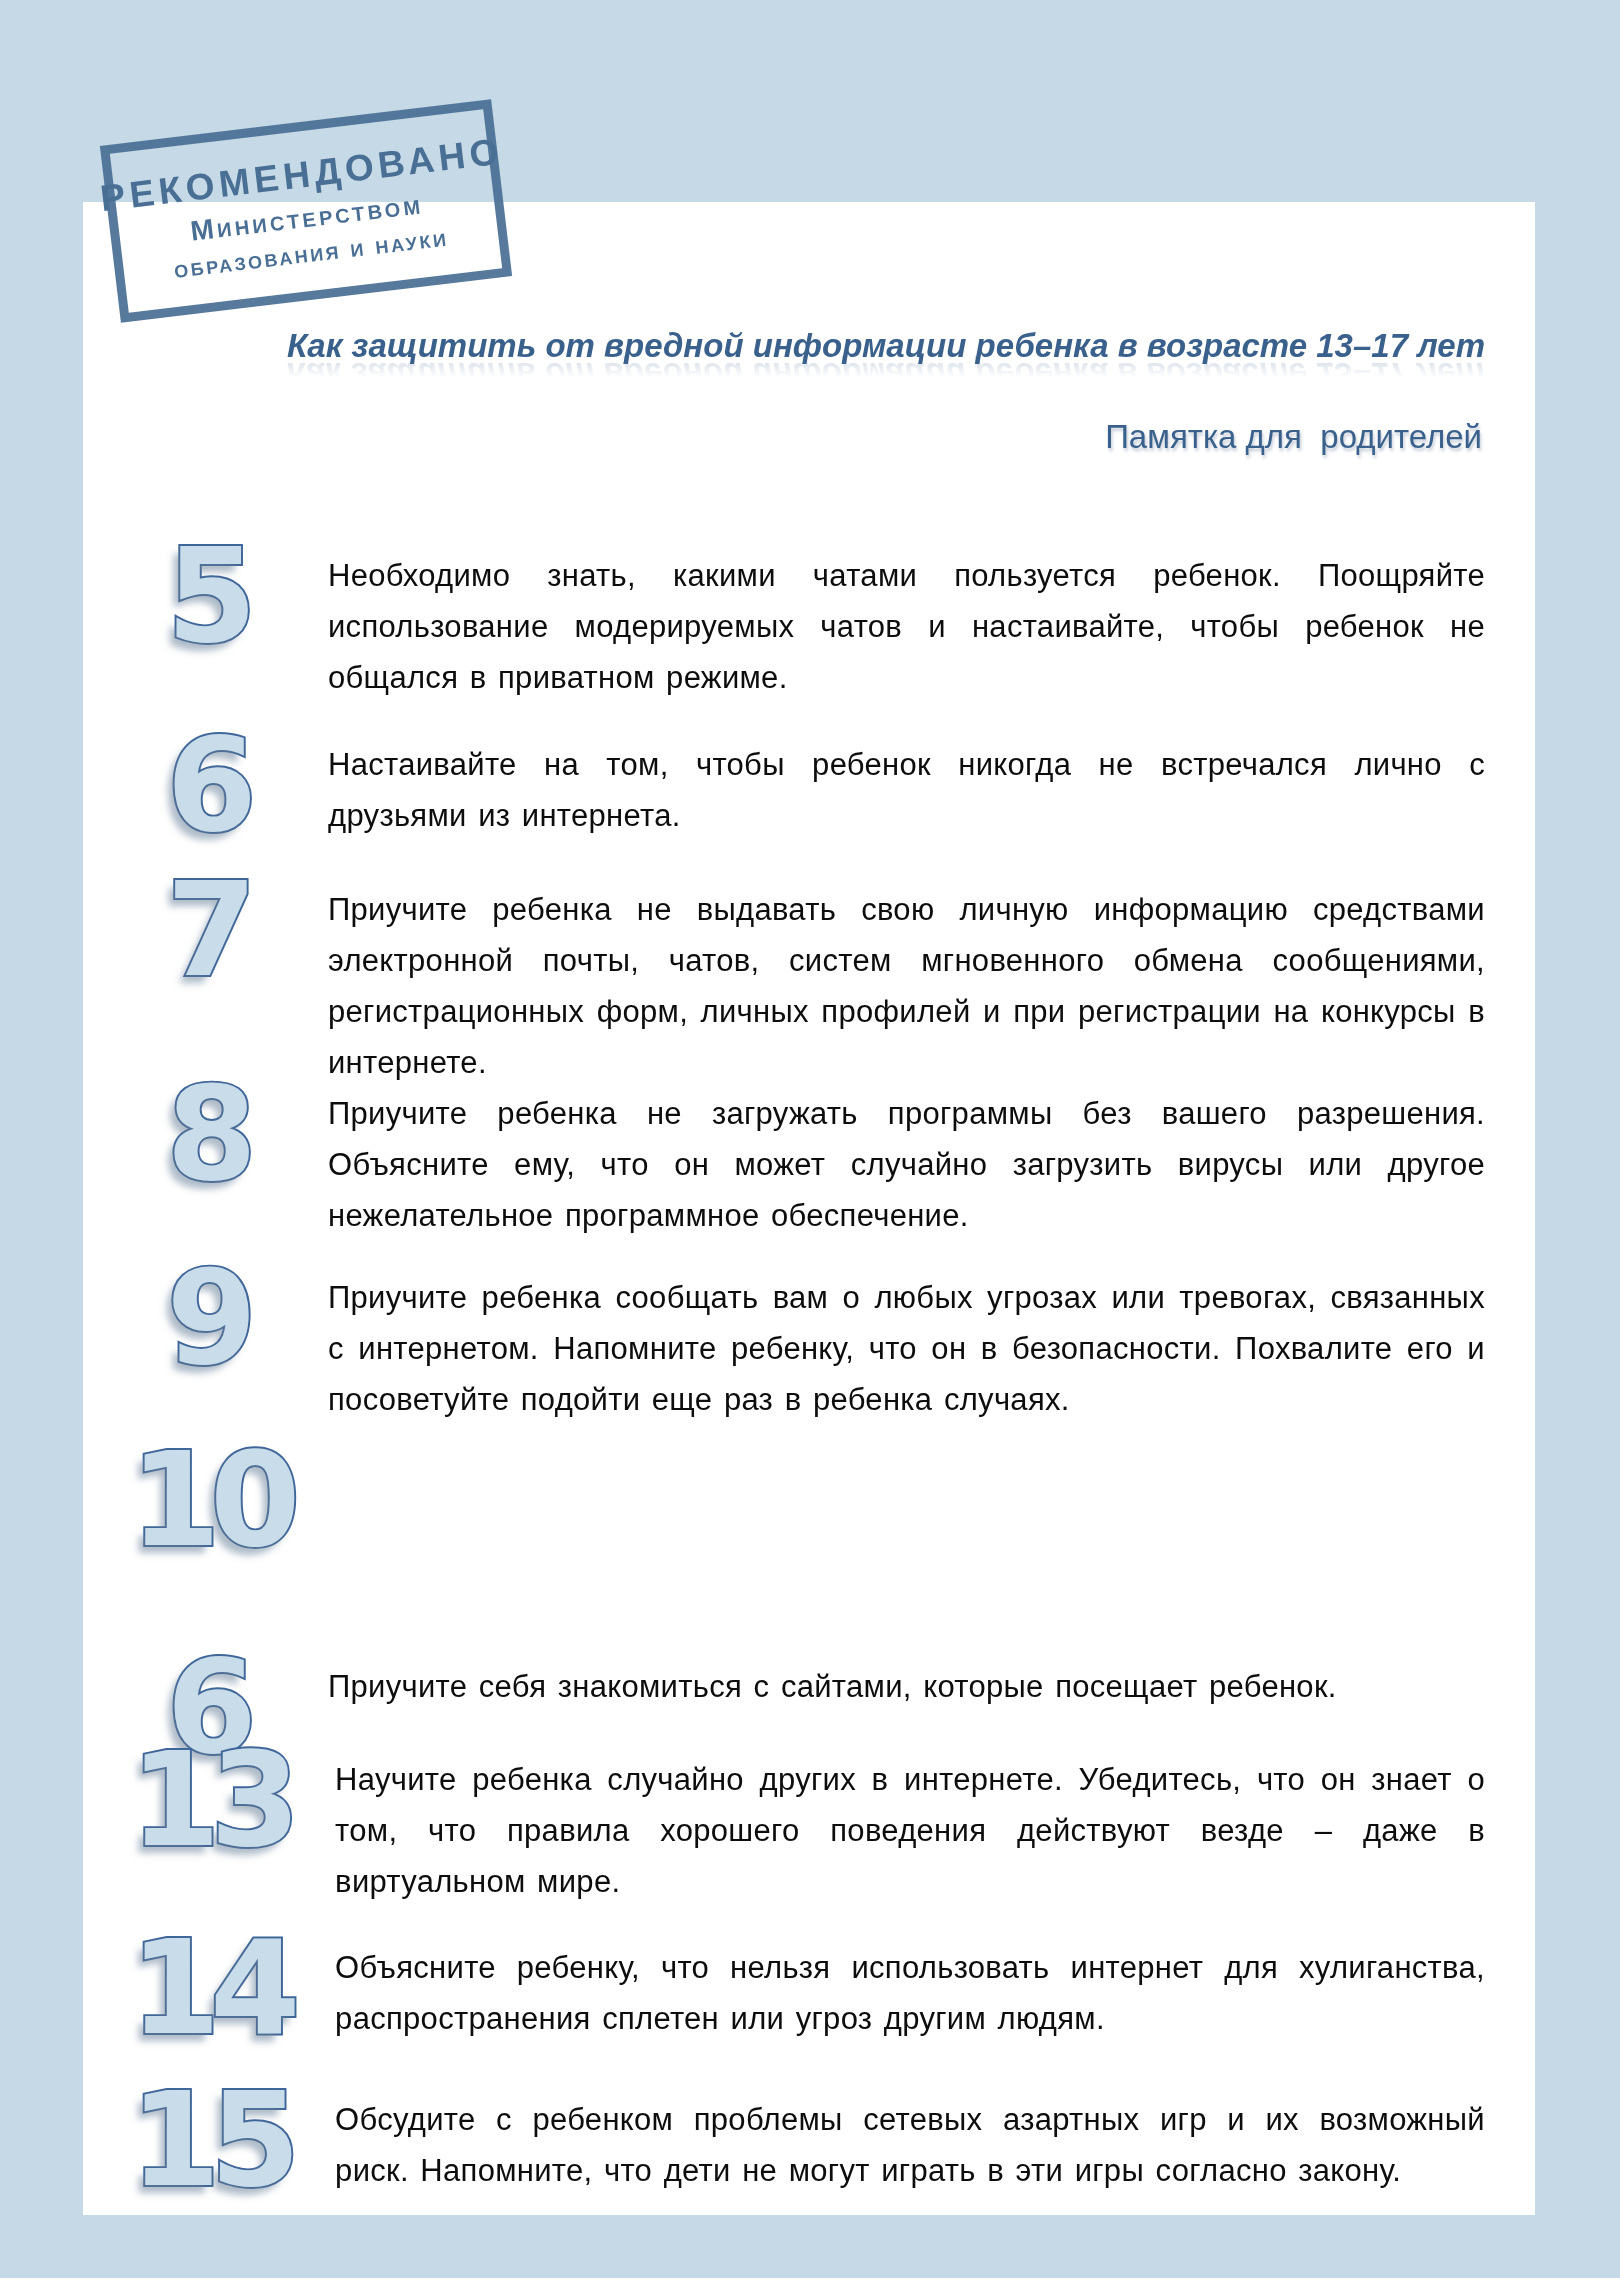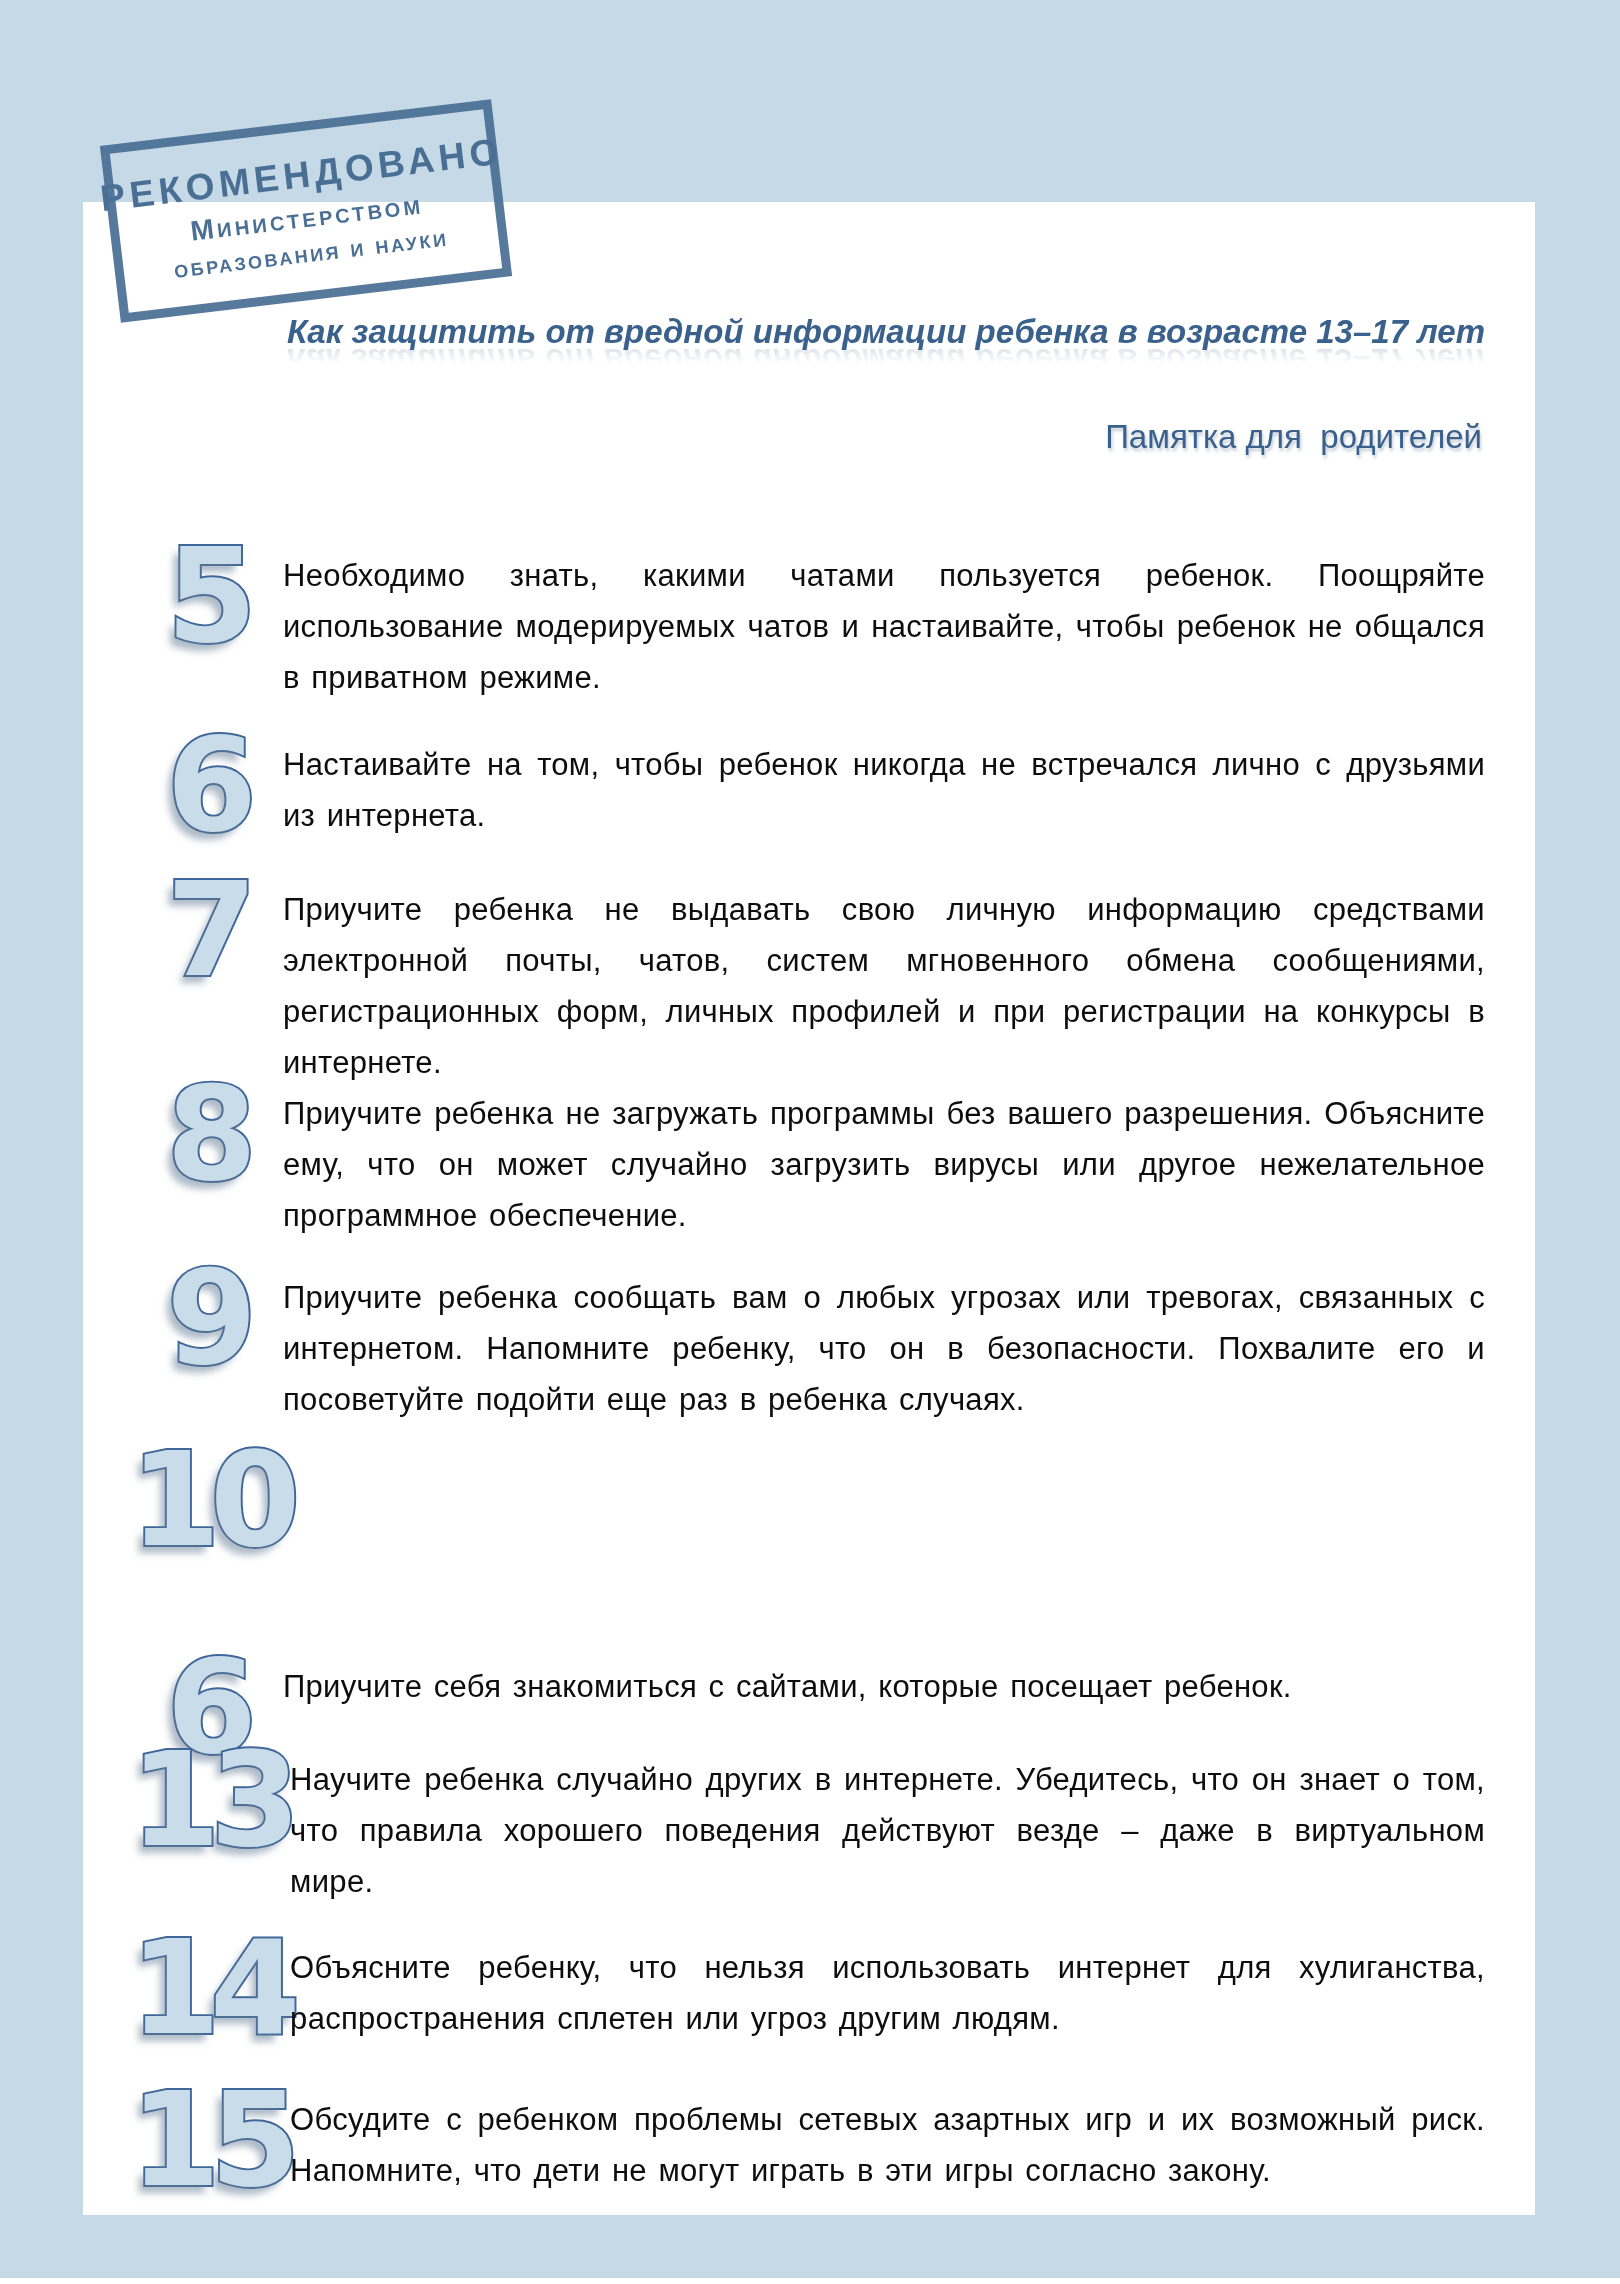--- a/index.html
+++ b/index.html
@@ -20,21 +20,21 @@
     position:absolute; left:109px; top:122px; width:376px; height:160px;
     border:9.8px solid rgba(74,111,148,0.93);
     transform:rotate(-6.8deg);
     display:flex; flex-direction:column; align-items:center; justify-content:center;
     gap:5.2px; color:#4a6f94; text-align:center;
   }
   .stamp-l1 { font-size:37px; font-weight:bold; letter-spacing:4.6px; }
   .stamp-l2 { font-size:28px; font-weight:bold; letter-spacing:3.3px; font-variant:small-caps; }
   .stamp-l3 { font-size:25px; font-weight:bold; letter-spacing:2.6px; font-variant:small-caps; }
 
-  .title-wrap { position:absolute; top:313px; right:135px; text-align:center; }
+  .title-wrap { position:absolute; top:327px; right:135px; text-align:center; }
   .doc-title {
     font-size:33px; font-weight:bold; font-style:italic;
     color:#3a618c; white-space:nowrap;
   }
   .doc-title.reflection {
     transform:scaleY(-1); opacity:0.28; margin-top:-10.4px; filter:blur(0.7px);
     -webkit-mask-image:linear-gradient(to bottom, transparent 40%, rgba(0,0,0,0.9) 100%);
             mask-image:linear-gradient(to bottom, transparent 40%, rgba(0,0,0,0.9) 100%);
   }
   .subtitle {
@@ -49,21 +49,21 @@
     font-family:"DejaVu Sans", sans-serif; font-weight:bold;
     font-size:130px; line-height:1; letter-spacing:-10.4px;
     color:#c9dcea;
     -webkit-text-stroke:3.9px #40679a; paint-order:stroke fill;
     text-shadow:-6.5px 7.8px 7.8px rgba(96,121,148,0.50);
     text-align:center; margin-top:-19.5px;
   }
   .item .txt {
     flex:1;
     font-size:31px; line-height:51px; letter-spacing:0.3px; word-spacing:2.6px;
-    text-align:justify; text-align-last:left; color:#0d0d0d;
+    text-align:justify; text-align-last:left; color:#0d0d0d;margin-left:45px;
   }
 </style>
 </head>
 <body>
 
 <div class="page">
   <div class="bg-blue"></div>
   <div class="panel"></div>
 
   <div class="stamp">

